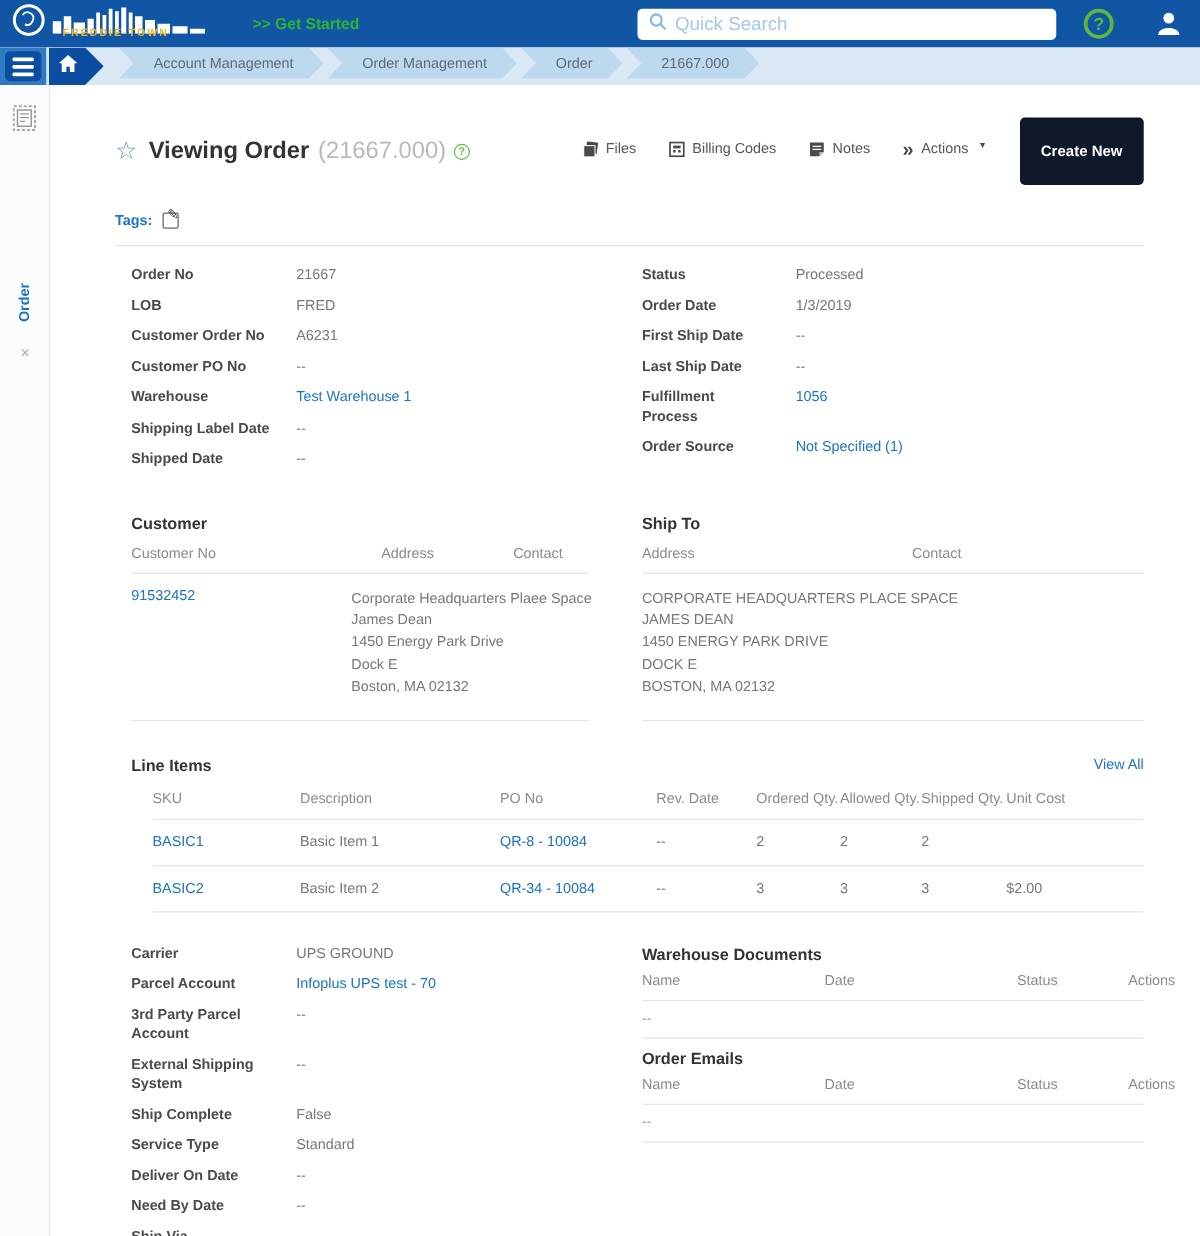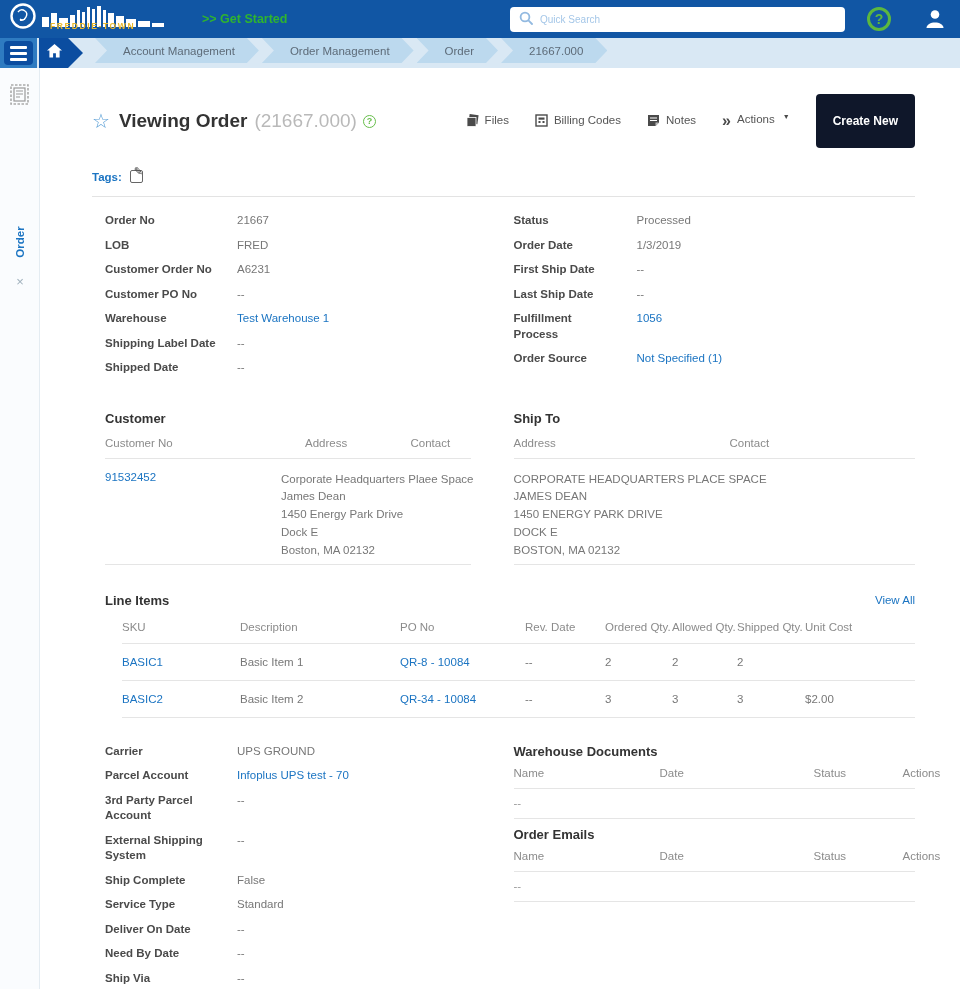--- a/index.html
+++ b/index.html
@@ -8,21 +8,21 @@
 
   
   .topbar { height:38px; background:#1156A4; position:relative; display:flex; align-items:center; }
   .logo-wrap { display:flex; align-items:center; margin-left:8px; position:relative; height:38px; }
   .logo-emblem { margin-right:2px; margin-top:-2px; }
   .skyline-wrap { position:relative; width:122px; height:38px; }
   .skyline-wrap svg { position:absolute; top:5px; left:0; }
   .logo-text { position:absolute; top:21px; left:8px; color:#E9B92C; font-size:8.5px; font-weight:bold; letter-spacing:1.6px; white-space:nowrap;text-align:right; }
   .get-started { color:#2FB42F; font-weight:bold; font-size:12.5px; margin-left:38px; }
   .search-box { position:absolute; left:510px; top:7px; width:335px; height:25px; background:#fff; border-radius:4px; display:flex; align-items:center; padding:0 9px; gap:7px; }
-  .search-ph { color:#A5C7E8; font-size:10px; }
+  .search-ph { color:#A5C7E8; font-size:15px; }
   .help-badge { position:absolute; left:867px; top:7px; width:24px; height:24px; border:3px solid #5CB73F; border-radius:50%; color:#5CB73F; font-weight:bold; font-size:14px; display:flex; align-items:center; justify-content:center; }
   .user-btn { position:absolute; left:924px; top:8px; }
 
   
   .breadcrumb-bar { height:30px; background:#D9E8F4; position:relative; display:flex; align-items:stretch; }
   .hamb-zone { position:absolute; left:0; top:0; width:37px; height:30px; background:#2E7BC1; }
   .hamburger-btn { position:absolute; left:4px; top:3px; width:29px; height:24px; background:#0B4DA0; border-radius:4px; display:flex; flex-direction:column; justify-content:center; gap:3px; align-items:center; cursor:pointer; }
   .hamburger-btn i { display:block; width:17px; height:3px; background:#fff; border-radius:1px; }
   .home-btn { position:absolute; left:39px; top:0; width:44px; height:30px; background:#0B4DA0; clip-path:polygon(0 0, 66% 0, 100% 50%, 66% 100%, 0 100%); display:flex; align-items:center; padding-left:7px; cursor:pointer; }
   .crumbs { margin-left:92px; display:flex; height:25px; }
@@ -63,21 +63,21 @@
   .link { color:#1B74C2; cursor:pointer; }
 
   
   .sec-title { font-size:13px; font-weight:bold; color:#333; }
   .two-col { display:flex; margin-top:26px; }
   .half-l { width:50%; padding-left:13px; padding-right:33px; }
   .half-r { width:50%; padding-left:10px; }
   .t-head { display:grid; font-size:11.5px; color:#8B8B8B; padding:11px 0 9px; border-bottom:1px solid #E5E5E5;gap:24px; }
   .cust-grid { grid-template-columns:176px 1fr 60px; }
   .ship-grid { grid-template-columns:192px 1fr; }
-  .addr-row { padding:12px 0 4px; border-bottom:1px solid #E5E5E5; font-size:11.5px; color:#777; display:grid; }
+  .addr-row { padding:12px 0 16px; border-bottom:1px solid #E5E5E5; font-size:11.5px; color:#777; display:grid; }
   .addr-lines div { line-height:1.55; white-space:nowrap; }
   .cust-no { font-size:11.5px; }
 
   
   .li-sec { margin-top:28px; }
   .li-top { display:flex; align-items:center; justify-content:space-between; padding-left:13px; }
   .view-all { color:#1B74C2; font-size:11.5px; cursor:pointer; }
   .li-table { margin-left:30px; }
   .li-grid { display:grid; grid-template-columns:118px 160px 125px 80px 67px 65px 68px 1fr; }
   .li-head { font-size:11.5px; color:#8B8B8B; padding:13px 0 10px; border-bottom:1px solid #E5E5E5; }

